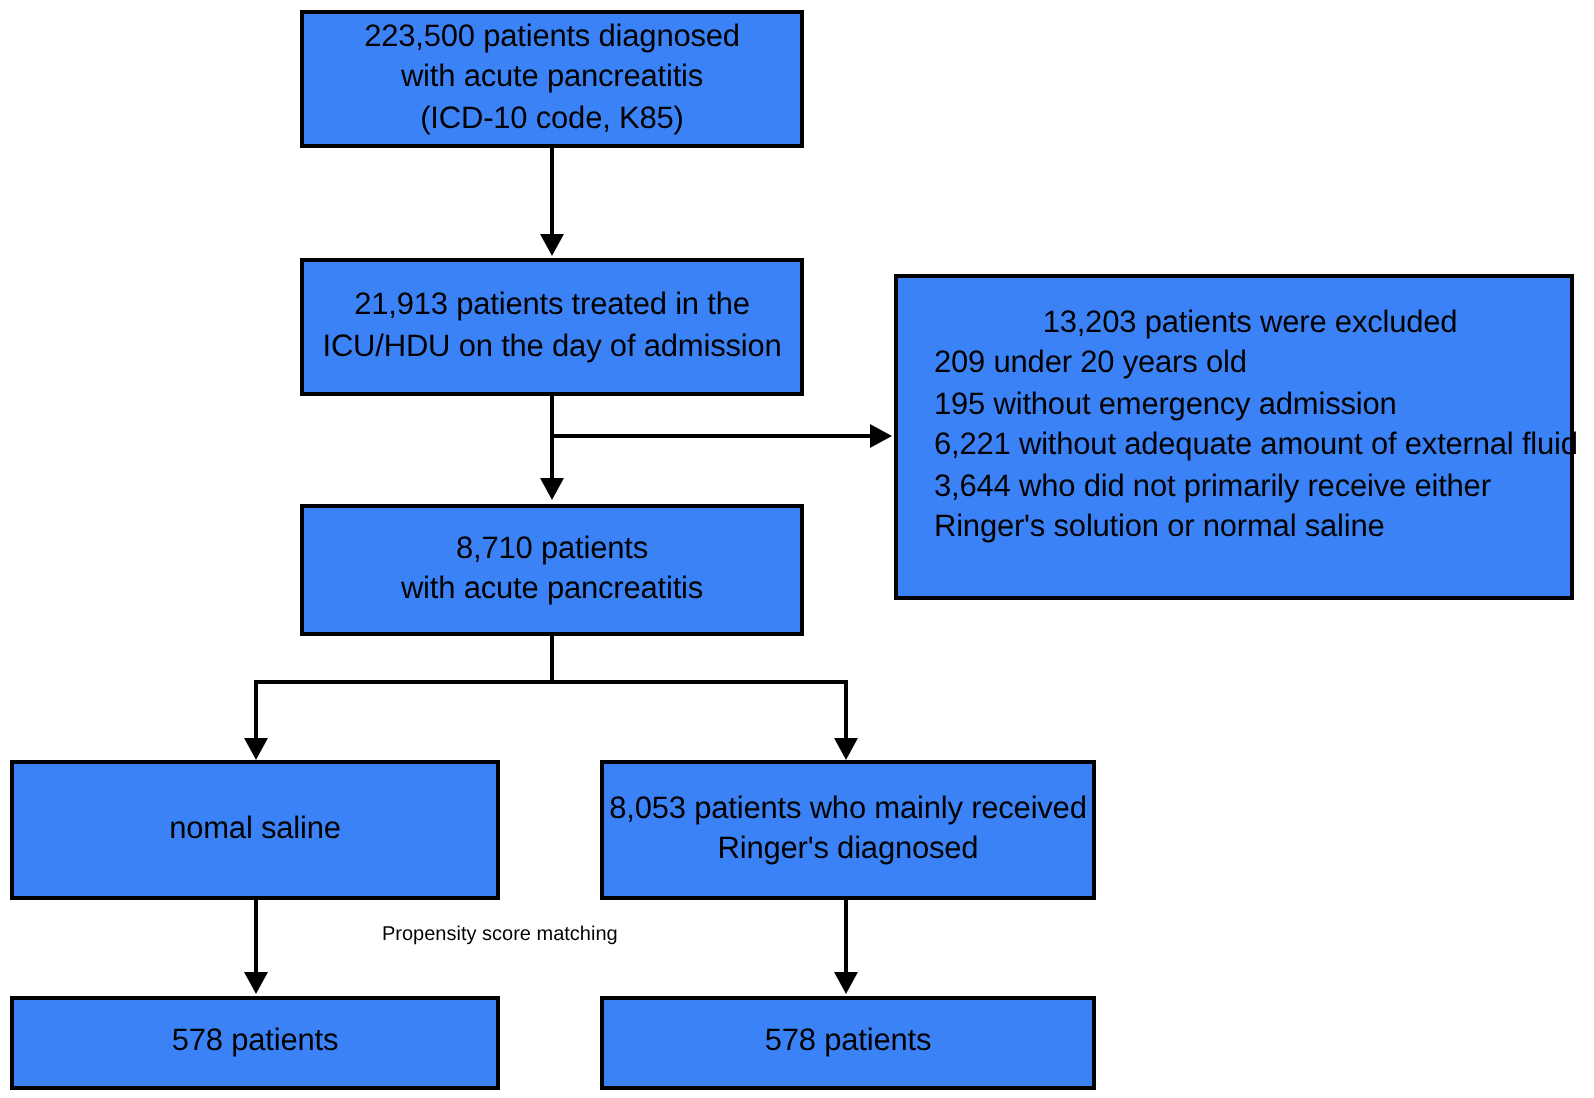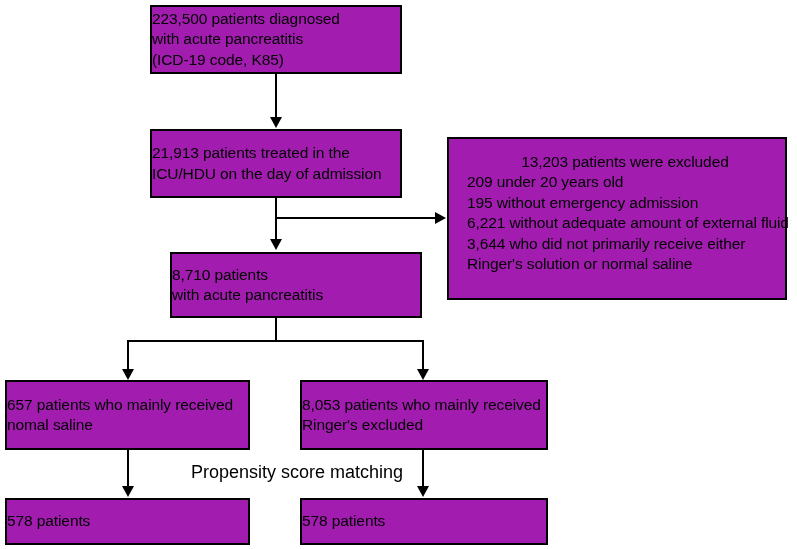--- a/index.html
+++ b/index.html
@@ -18,24 +18,24 @@
     height: 549px;
     background: #ffffff;
     overflow: hidden;
   }
 
   
   .node {
     position: absolute;
     box-sizing: border-box;
     border: 2px solid #000000;
-    background: #a21caf;
+    background: #3b82f6;
     display: flex;
     flex-direction: column;
-    align-items: flex-start;
+    align-items: center;
     justify-content: center;
     text-align: center;
     font-size: 15.5px;
     line-height: 1.32;
     letter-spacing: -0.1px;
     z-index: 3;
   }
   .node .ln { display: block; white-space: pre; }
 
   
@@ -78,35 +78,35 @@
     height: 0;
     border-top: 6px solid transparent;
     border-bottom: 6px solid transparent;
     border-left: 11px solid #000000;
     z-index: 2;
   }
 
   
   .caption {
     position: absolute;
-    font-size: 18px;
+    font-size: 10px;
     line-height: 1.3;
     white-space: pre;
     z-index: 3;
   }
 </style>
 </head>
 <body>
 
 <div id="flow-root">
 
   <div class="node" style="left:150px; top:5px; width:252px; height:69px;">
     <span class="ln">223,500 patients diagnosed</span>
     <span class="ln">with acute pancreatitis</span>
-    <span class="ln">(ICD-19 code, K85)</span>
+    <span class="ln">(ICD-10 code, K85)</span>
   </div>
 
   <div class="vline" style="left:275px; top:74px; height:44px;"></div>
   <div class="arrow-down" style="left:270px; top:117px;"></div>
 
   <div class="node" style="left:150px; top:129px; width:252px; height:69px;">
     <span class="ln">21,913 patients treated in the</span>
     <span class="ln">ICU/HDU on the day of admission</span>
   </div>
 
@@ -118,40 +118,39 @@
 
   <div class="node excl" style="left:447px; top:137px; width:340px; height:163px;">
     <span class="hd">13,203 patients were excluded</span>
     <span class="ln">209 under 20 years old</span>
     <span class="ln">195 without emergency admission</span>
     <span class="ln">6,221 without adequate amount of external fluid</span>
     <span class="ln">3,644 who did not primarily receive either</span>
     <span class="ln">Ringer's solution or normal saline</span>
   </div>
 
-  <div class="node" style="left:150px; top:252px; width:252px; height:66px;margin-left:20px;">
+  <div class="node" style="left:150px; top:252px; width:252px; height:66px;">
     <span class="ln">8,710 patients</span>
     <span class="ln">with acute pancreatitis</span>
   </div>
 
   <div class="vline" style="left:275px; top:318px; height:24px;"></div>
   <div class="hline" style="left:127px; top:340px; width:297px;"></div>
   <div class="vline" style="left:127px; top:340px; height:30px;"></div>
   <div class="arrow-down" style="left:122px; top:369px;"></div>
   <div class="vline" style="left:422px; top:340px; height:30px;"></div>
   <div class="arrow-down" style="left:417px; top:369px;"></div>
 
   <div class="node" style="left:5px; top:380px; width:245px; height:70px;">
-    <span class="ln">657 patients who mainly received</span>
     <span class="ln">nomal saline</span>
   </div>
 
   <div class="node" style="left:300px; top:380px; width:248px; height:70px;">
     <span class="ln">8,053 patients who mainly received</span>
-    <span class="ln">Ringer's excluded</span>
+    <span class="ln">Ringer's diagnosed</span>
   </div>
 
   <div class="vline" style="left:127px; top:450px; height:37px;"></div>
   <div class="arrow-down" style="left:122px; top:486px;"></div>
   <div class="vline" style="left:422px; top:450px; height:37px;"></div>
   <div class="arrow-down" style="left:417px; top:486px;"></div>
 
   <div class="caption" style="left:191px; top:461px;">Propensity score matching</div>
 
   <div class="node" style="left:5px; top:498px; width:245px; height:47px;">

